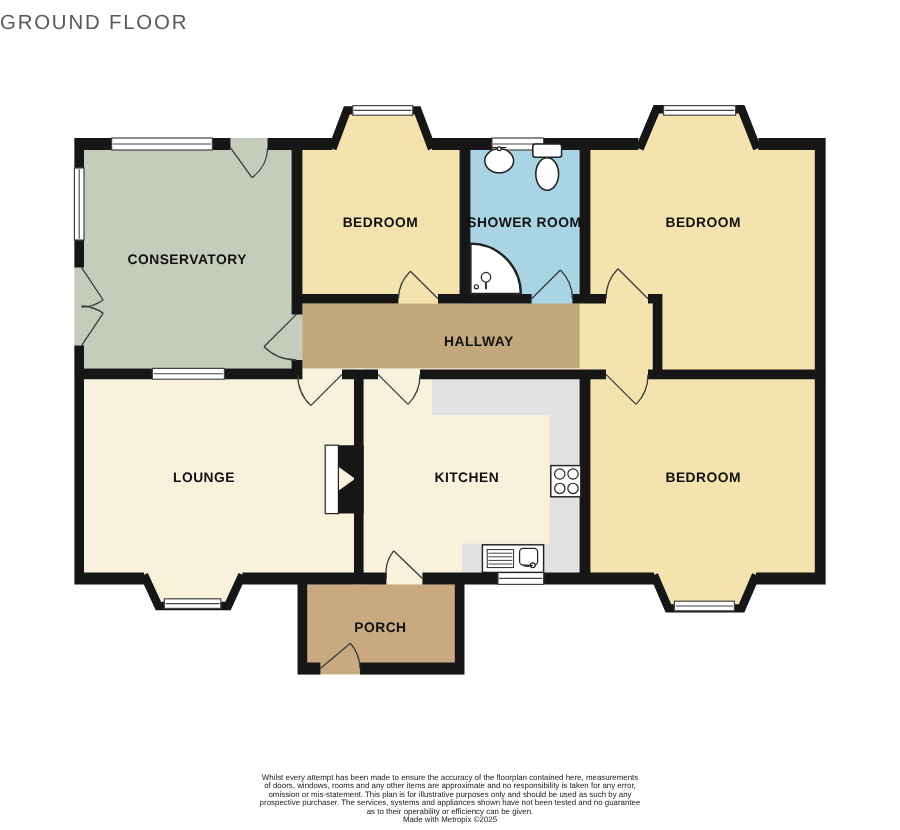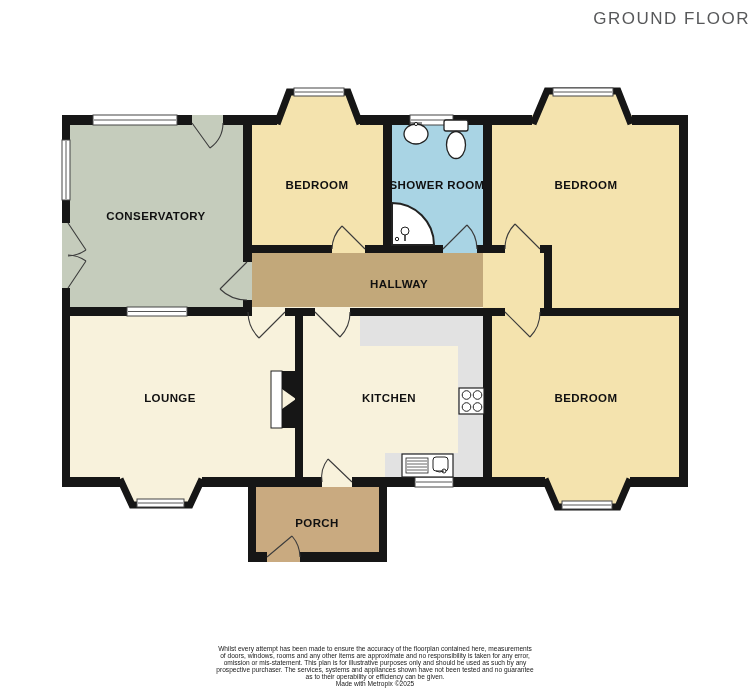--- a/index.html
+++ b/index.html
@@ -1,21 +1,21 @@
 <!DOCTYPE html>
 <html><head>
 <meta charset="utf-8">
 <style>
   html,body{margin:0;padding:0;}
   body{
     width:750px;height:692px;position:relative;background:#ffffff;
     font-family:"Liberation Sans",sans-serif;overflow:hidden;
   }
   .title{
-    position:absolute;top:9px;left:0;width:750px;text-align:right;
+    position:absolute;top:9px;left:0;width:750px;text-align:left;
     font-size:17px;letter-spacing:1.5px;color:#57585a;
   }
   .plan{position:absolute;left:0;top:0;}
   svg text{
     font-family:"Liberation Sans",sans-serif;font-weight:bold;
     font-size:11.5px;letter-spacing:.4px;text-anchor:middle;
   }
   .windows rect{stroke-width:1;}
   .windows line{stroke-width:0.9;}
   .doors path{fill:none;stroke-width:1.1;}

